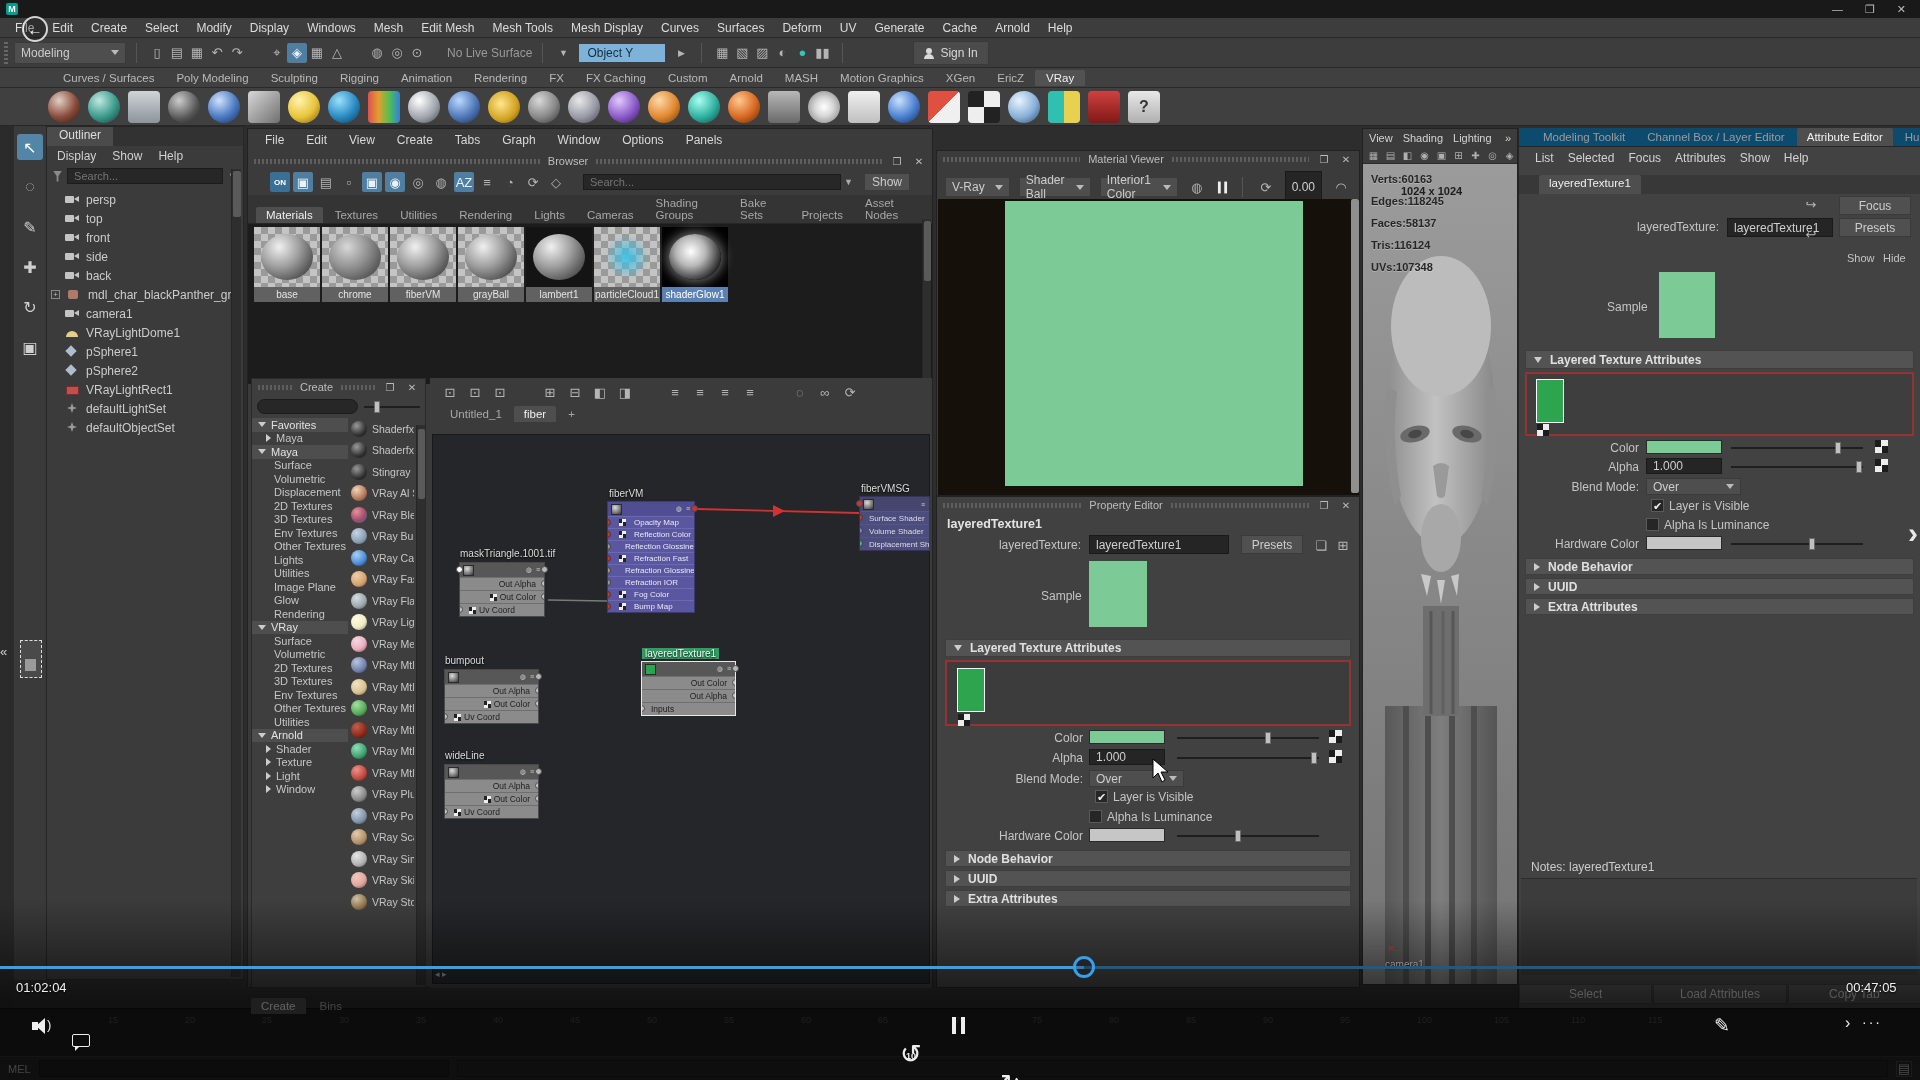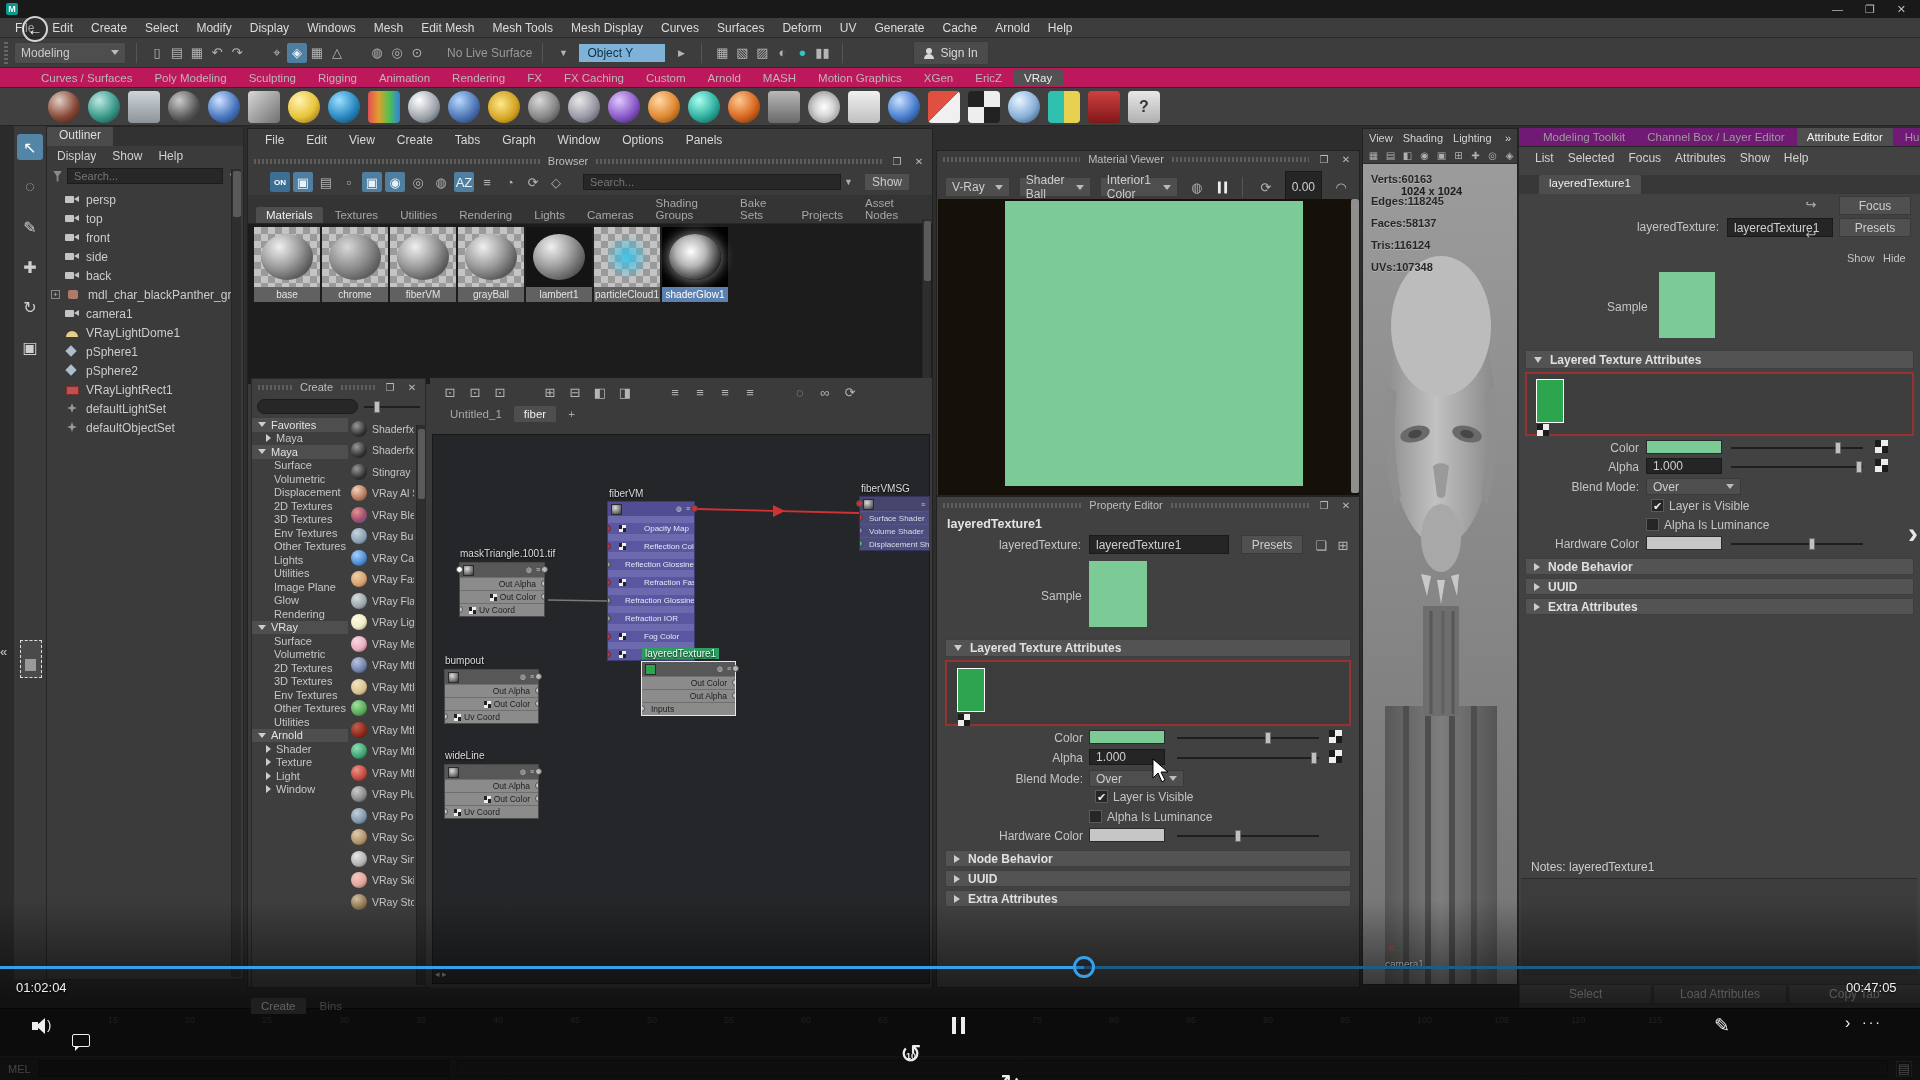--- a/index.html
+++ b/index.html
@@ -22,21 +22,21 @@
   .ig{color:#b5b5b5;font-size:13px;width:20px;height:20px;display:flex;align-items:center;justify-content:center;flex:none}
   .ig.blue{background:#4f7ea0;border-radius:2px;color:#e8f2fa}
   .ig.teal{color:#35c4bc}
   .ig.on{background:#3c6f94;color:#fff;font-size:8px;font-weight:bold;border-radius:2px}
   .isep{width:1px;height:20px;background:#555;margin:0 4px;flex:none}
   #objfield{background:#7fb2d9;color:#10303f;font-size:12px;padding:2px 8px;width:86px}
   #signin{background:#4b4b4b;border:1px solid #3a3a3a;border-radius:2px;height:24px;display:flex;align-items:center;gap:6px;padding:0 10px;color:#d8d8d8;font-size:12px}
   .person{width:10px;height:10px;position:relative}
   .person::before{content:"";position:absolute;left:2px;top:0;width:6px;height:6px;border-radius:50%;background:#d8d8d8}
   .person::after{content:"";position:absolute;left:0;top:6px;width:10px;height:5px;border-radius:5px 5px 0 0;background:#d8d8d8}
-  #shelftabs{left:0;top:68px;width:1920px;height:20px;background:#be185d;display:flex;align-items:center;padding-left:30px;border-bottom:1px solid #2a2a2a}
+  #shelftabs{left:0;top:68px;width:1920px;height:20px;background:#404040;display:flex;align-items:center;padding-left:52px;border-bottom:1px solid #2a2a2a}
   #shelftabs .st{color:#b8b8b8;font-size:11.5px;padding:2px 11px}
   #shelftabs .st.active{background:#525252;color:#f0f0f0;border-radius:2px 2px 0 0}
   #shelficons{left:0;top:88px;width:1920px;height:38px;background:#404040;display:flex;align-items:center;gap:8px;padding-left:48px;border-bottom:1px solid #262626}
   .shico{width:32px;height:32px;border-radius:50%;flex:none;display:flex;align-items:center;justify-content:center;color:#333;font-weight:bold;font-size:16px}
   .shico.sq{border-radius:4px}
   
   #leftstrip{left:0;top:126px;width:14px;height:954px;background:#2b2b2b}
   #toolbox{left:14px;top:126px;width:32px;height:854px;background:#3a3a3a;display:flex;flex-direction:column;align-items:center;padding-top:8px;gap:14px}
   .tool{width:26px;height:26px;display:flex;align-items:center;justify-content:center;color:#cfcfcf;font-size:16px;border-radius:3px}
   .tool.active{background:#5285a6;color:#fff}
@@ -120,21 +120,21 @@
   .ghead .hic{margin-left:auto;font-size:7px;color:#cfcfcf;letter-spacing:1px}
   .pdot{position:absolute;width:7px;height:7px;border-radius:50%;background:#b8b8b8;border:1px solid #4a4a4a;top:2px}
   .pdot.red{background:#c93434}.pdot.white{background:#ffffff}
   .pdot.le{left:-4px}.pdot.re{right:-4px}
   .grow{height:12px;margin-top:1px;background:#8b8b8b;color:#1f1f1f;display:flex;align-items:center;justify-content:flex-end;gap:3px;padding-right:8px;position:relative;white-space:nowrap;overflow:hidden}
   .grow.l{justify-content:flex-start;padding-left:9px}
   .grow .gd{position:absolute;right:-4px;top:2px;width:7px;height:7px;border-radius:50%;background:#c4c4c4;border:1px solid #4a4a4a}
   .grow.l .gd{left:-4px;right:auto}
   .grow .mk{display:none;width:7px;height:7px;background:conic-gradient(#eee 25%,#222 0 50%,#eee 0 75%,#222 0);flex:none}
   .grow.map .mk{display:block}
-  .fprow{height:11px;margin-top:7px;background:#5a57a0;display:flex;align-items:center;gap:18px;padding-left:11px;position:relative;color:#e8e8f4;font-size:8px;white-space:nowrap;overflow:hidden}
+  .fprow{height:11px;margin-top:1px;background:#5a57a0;display:flex;align-items:center;gap:8px;padding-left:11px;position:relative;color:#e8e8f4;font-size:8px;white-space:nowrap;overflow:hidden}
   .fprow.ind{padding-left:17px}
   .fprow .pd{position:absolute;left:-4px;top:2px;width:7px;height:7px;border-radius:50%;background:#9a9a9a;border:1px solid #3a3a3a}
   .fprow.red .pd{background:#c93434}
   .fprow .mk{display:none;width:7px;height:7px;background:conic-gradient(#eee 25%,#222 0 50%,#eee 0 75%,#222 0);flex:none}
   .fprow.map .mk{display:block}
   .sgrow{height:12px;margin-top:1px;background:#4d4d7d;display:flex;align-items:center;gap:3px;padding-left:9px;position:relative;color:#dcdce8;font-size:8px;white-space:nowrap;overflow:hidden}
   .sgrow .pd{position:absolute;left:-4px;top:2px;width:7px;height:7px;border-radius:50%;background:#9a9a9a;border:1px solid #3a3a3a}
   .sgrow.red .pd{background:#c93434}.sgrow.blue .pd{background:#8080cc}.sgrow.teal .pd{background:#4aaea0}
   
   #vp{left:1362px;top:128px;width:156px;height:857px;background:linear-gradient(#9d9d9d,#747474);border:1px solid #222;overflow:hidden}
@@ -1242,21 +1242,21 @@
         <span>UVs:</span>
         <span>107348</span>
       </span>
     </div>
   <div style="position:absolute;left:38px;top:56px;color:#1d1d1d;font-size:11px;font-weight:bold">1024 x 1024</div>
   <div style="position:absolute;left:22px;bottom:14px;color:#e8e8e8;font-size:10px;text-shadow:0 1px 2px #000">camera1</div>
   <div style="position:absolute;left:24px;bottom:30px;color:#d04040;font-size:10px">✕<span style="color:#3c8c3c">˗</span></div>
 </div>
 
 <div id="ae" class="abs">
-  <div class="tabrow" style="background:#701a75;border-bottom:1px solid #262626;padding-left:14px">
+  <div class="tabrow" style="background:#0c4a6e;border-bottom:1px solid #262626;padding-left:14px">
 
   <span class="aetab">Modeling Toolkit</span>
       <span class="aetab">Channel Box / Layer Editor</span>
       <span class="aetab active">Attribute Editor</span>
       <span class="aetab">Human IK</span>
     </div>
   <div class="flex" style="gap:14px;padding:4px 16px;color:#d2d2d2;font-size:12px">
 
   <span>List</span>
       <span>Selected</span>

